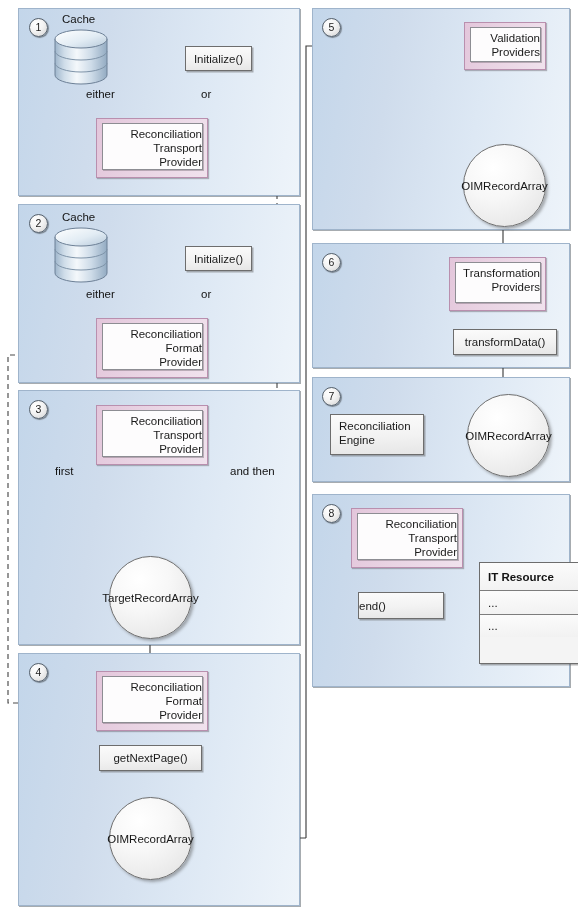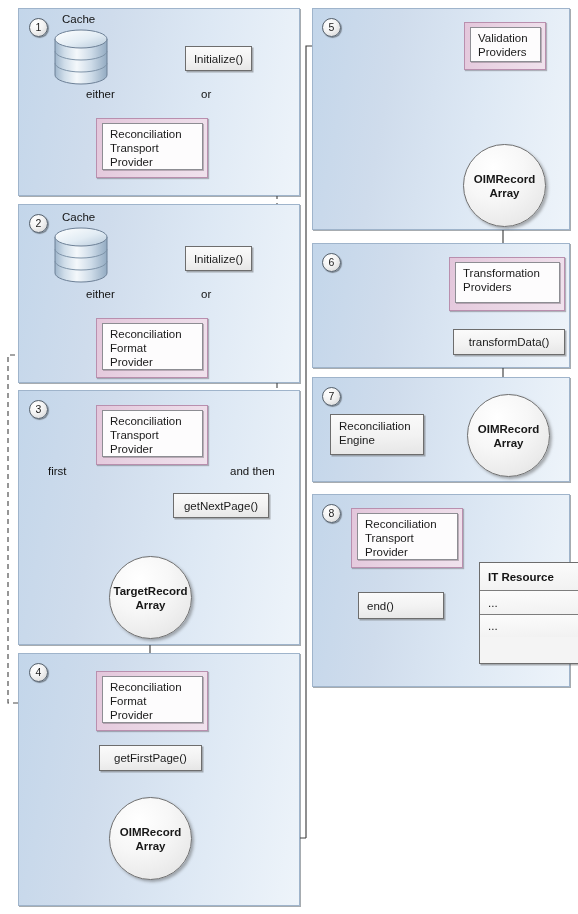--- a/index.html
+++ b/index.html
@@ -22,40 +22,40 @@
   
   .provider{position:absolute;box-sizing:border-box;
         background:linear-gradient(105deg,#e3c6db 0%,#e9d3e3 40%,#f0e2ed 100%);
         border:1px solid #b98fae;
         padding:4px 4px 7px 5px;
         box-shadow:1px 1px 1px rgba(70,60,70,.35);}
   .provider > .inner{box-sizing:border-box;width:100%;height:100%;
         background:#fdfcfd;border:1px solid #8d8d93;
         box-shadow:1px 1px 0 rgba(90,80,90,.35);
         padding:3px 0 0 7px;
-        font-size:11.5px;line-height:14.2px;color:#1a1a1a;}
+        font-size:11.5px;line-height:14.2px;color:#1a1a1a;text-align:right;}
 
   
   .gbox{position:absolute;box-sizing:border-box;
         background:linear-gradient(178deg,#fbfbfb 0%,#f2f2f2 55%,#e6e6e6 100%);
         border:1px solid #6d6d6d;
         box-shadow:1.5px 1.5px 0 rgba(90,90,90,.45);
         font-size:11.5px;line-height:14px;color:#1a1a1a;
         display:flex;align-items:center;}
   .gbox.center{justify-content:center;text-align:center;}
-  .gbox.padl{padding-left:8px;}
+  .gbox.padl{padding-left:0;}
   .gbox.col{display:block;padding:4px 0 0 8px;}
 
   
   .circle{position:absolute;border-radius:50%;
         background:radial-gradient(circle at 36% 28%,#ffffff 0%,#f7f7f7 40%,#ebebeb 72%,#dcdcdc 100%);
         border:1px solid #6f6f6f;
         box-shadow:2px 2px 3px rgba(80,80,80,.45);
-        display:flex;flex-direction:column;align-items:center;justify-content:center;
-        font-size:11.5px;line-height:14px;color:#171717;text-align:center;font-weight:bold;}
+        display:flex;flex-direction:row;align-items:center;justify-content:center;
+        font-size:11.5px;line-height:14px;color:#171717;text-align:center;}
 
   
   .cyl{position:absolute;}
   .cyl svg{display:block;}
 
   
   .lbl{position:absolute;font-size:11.5px;color:#131313;white-space:nowrap;}
 
   
   .ittable{position:absolute;box-sizing:border-box;border:1px solid #6d6d6d;
@@ -185,65 +185,64 @@
 
   <div class="panel" style="left:18px;top:390px;width:282px;height:255px;"></div>
   <div class="pnum" style="left:29px;top:400px;">3</div>
   <div class="provider" style="left:96px;top:405px;width:112px;height:60px;">
     <div class="inner">
       <div>Reconciliation</div>
       <div>Transport</div>
       <div>Provider</div>
     </div>
   </div>
-  <div class="lbl" style="left:48px;top:465px;">first</div>
+  <div class="lbl" style="left:55px;top:465px;">first</div>
   <div class="lbl" style="left:230px;top:465px;">and then</div>
-  <div class="gbox center" style="left:173px;top:493px;width:96px;height:25px;">getNextPage()</div>
   <div class="circle" style="left:109px;top:556px;width:81px;height:81px;">
     <div>TargetRecord</div>
     <div>Array</div>
   </div>
 
   <div class="panel" style="left:18px;top:653px;width:282px;height:253px;"></div>
   <div class="pnum" style="left:29px;top:663px;">4</div>
   <div class="provider" style="left:96px;top:671px;width:112px;height:60px;">
     <div class="inner">
       <div>Reconciliation</div>
       <div>Format</div>
       <div>Provider</div>
     </div>
   </div>
-  <div class="gbox center" style="left:99px;top:745px;width:103px;height:26px;">getFirstPage()</div>
+  <div class="gbox center" style="left:99px;top:745px;width:103px;height:26px;">getNextPage()</div>
   <div class="circle" style="left:109px;top:797px;width:81px;height:81px;">
     <div>OIMRecord</div>
     <div>Array</div>
   </div>
 
   <div class="panel" style="left:312px;top:8px;width:258px;height:222px;"></div>
   <div class="pnum" style="left:322px;top:18px;">5</div>
   <div class="provider" style="left:464px;top:22px;width:82px;height:48px;">
     <div class="inner">
       <div>Validation</div>
       <div>Providers</div>
     </div>
   </div>
   <div class="circle" style="left:463px;top:144px;width:81px;height:81px;">
     <div>OIMRecord</div>
     <div>Array</div>
   </div>
 
   <div class="panel" style="left:312px;top:243px;width:258px;height:125px;"></div>
   <div class="pnum" style="left:322px;top:253px;">6</div>
-  <div class="provider" style="left:449px;top:257px;width:116px;height:54px;">
+  <div class="provider" style="left:449px;top:257px;width:97px;height:54px;">
     <div class="inner">
       <div>Transformation</div>
       <div>Providers</div>
     </div>
   </div>
-  <div class="gbox center" style="left:453px;top:329px;width:112px;height:26px;">transformData()</div>
+  <div class="gbox center" style="left:453px;top:329px;width:104px;height:26px;">transformData()</div>
 
   <div class="panel" style="left:312px;top:377px;width:258px;height:105px;"></div>
   <div class="pnum" style="left:322px;top:387px;">7</div>
   <div class="gbox col" style="left:330px;top:414px;width:94px;height:41px;">
     <div>Reconciliation</div>
     <div>Engine</div>
   </div>
   <div class="circle" style="left:467px;top:394px;width:81px;height:81px;">
     <div>OIMRecord</div>
     <div>Array</div>

